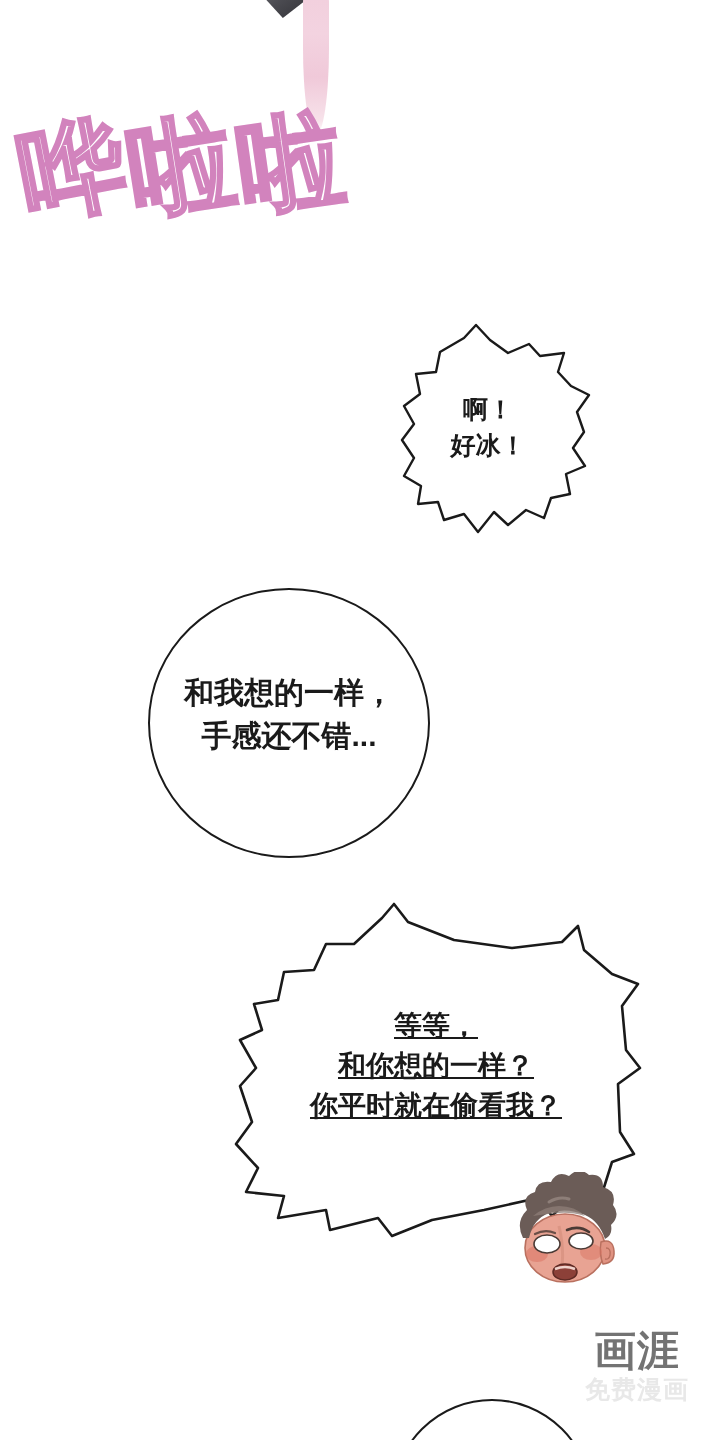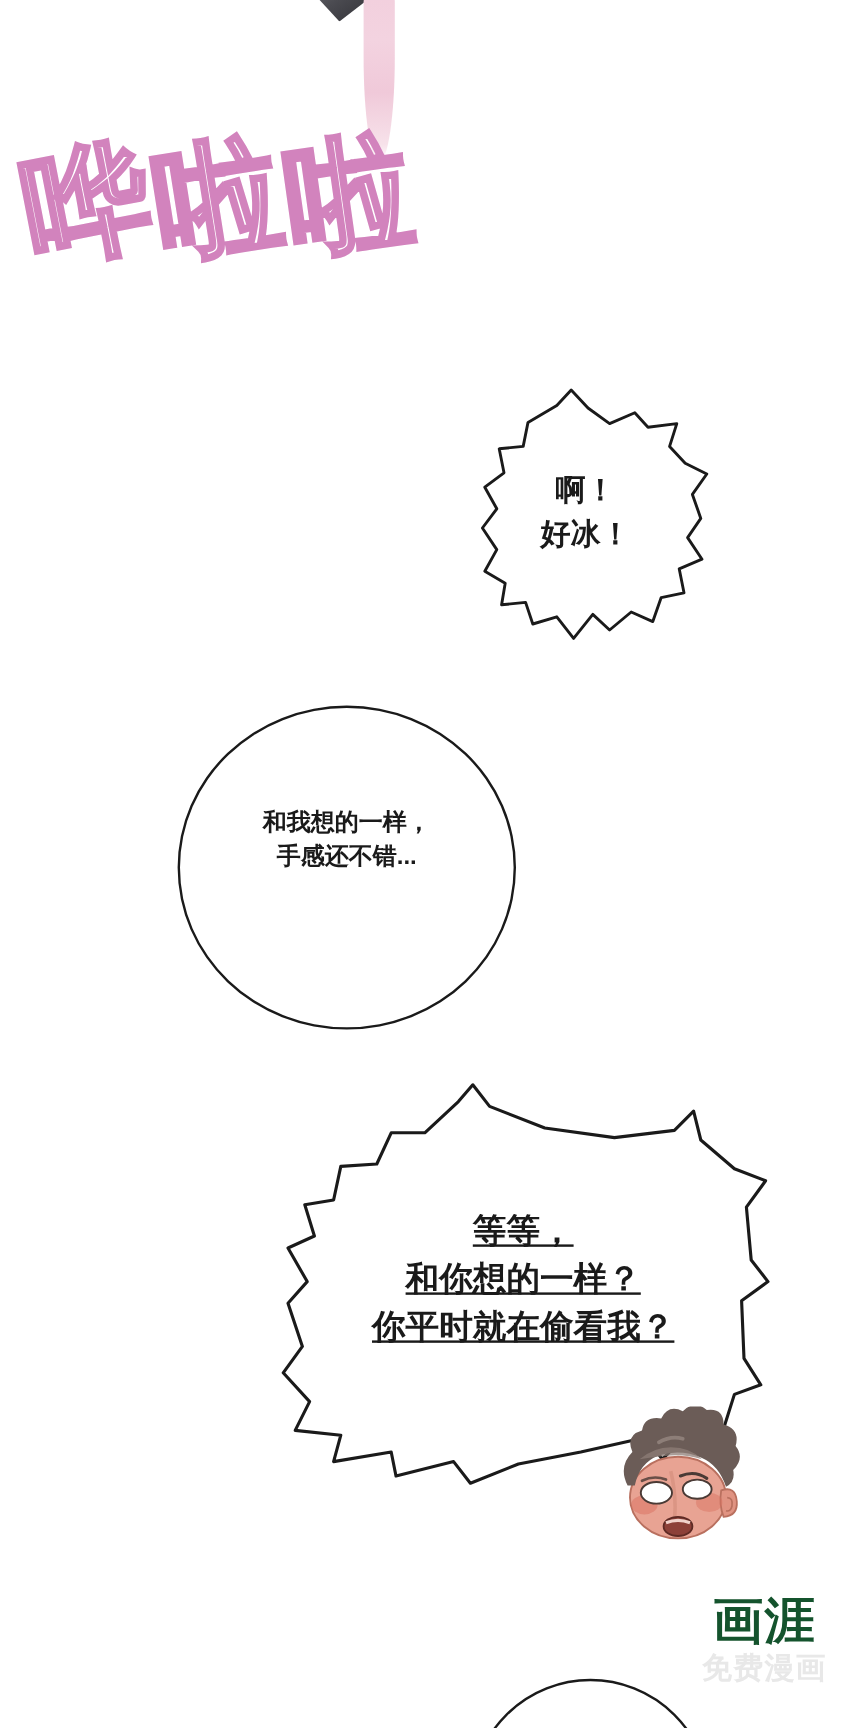--- a/index.html
+++ b/index.html
@@ -107,21 +107,21 @@
     left: 562px;
     top: 1330px;
     width: 150px;
     text-align: center;
     user-select: none;
   }
   .wm-logo {
     font-size: 42px;
     font-weight: 700;
     letter-spacing: 1px;
-    color: #14532d;
+    color: #737373;
     line-height: 1;
     text-shadow: 0 1px 2px rgba(255,255,255,0.9);
     font-family: "DejaVu Sans", sans-serif;
   }
   .wm-sub {
     margin-top: 5px;
     font-size: 25px;
     font-weight: 700;
     letter-spacing: 1px;
     color: #e8e8e8;
@@ -147,21 +147,21 @@
                L221,75 L209,92 L216,112 L205,128 L217,146 L198,154 L202,174 L183,178
                L176,198 L158,190 L140,205 L126,192 L110,212 L96,194 L76,200 L70,182
                L50,184 L53,166 L36,156 L46,138 L34,120 L46,104 L36,86 L52,74 L48,54
                L68,52 L72,32 Z" fill="#ffffff" stroke="#1a1a1a" stroke-width="2.4" stroke-linejoin="round"></path>
     </svg>
     <div class="bubble-text" style="left:0; top:72px; width:240px; font-size:25px;">啊！
 好冰！</div>
   </div>
 
   <div class="round-bubble"></div>
-  <div class="bubble-text" style="left:148px; top:672px; width:282px; font-size:20px;">和我想的一样，
+  <div class="bubble-text" style="left:148px; top:672px; width:282px; font-size:30px;">和我想的一样，
 手感还不错...</div>
 
   <div class="jag-wrap" style="left:222px; top:900px; width:428px; height:370px;">
     <svg width="428" height="370" viewBox="0 0 428 370">
       <path d="M160,18 L172,4 L186,22 L232,40 L290,48 L340,42 L356,26 L362,50
                L390,74 L416,84 L400,106 L404,150 L418,168 L396,184 L398,232
                L412,254 L390,262 L378,300 L356,290 L330,316 L316,298 L262,310
                L210,320 L170,336 L156,318 L108,330 L104,310 L56,318 L62,296
                L24,292 L36,268 L14,244 L30,222 L18,186 L34,168 L18,140
                L40,130 L32,104 L56,100 L62,72 L92,70 L104,44 L132,44 Z" fill="#ffffff" stroke="#1a1a1a" stroke-width="2.6" stroke-linejoin="round"></path>

